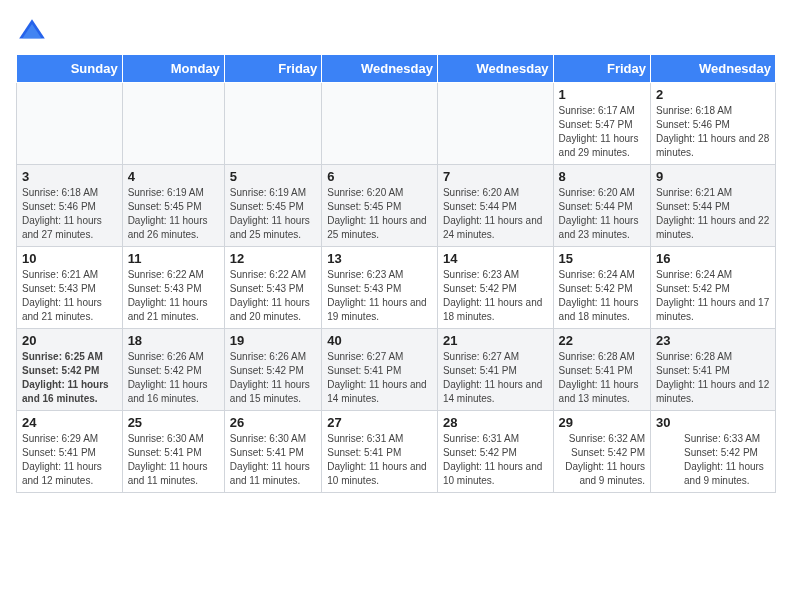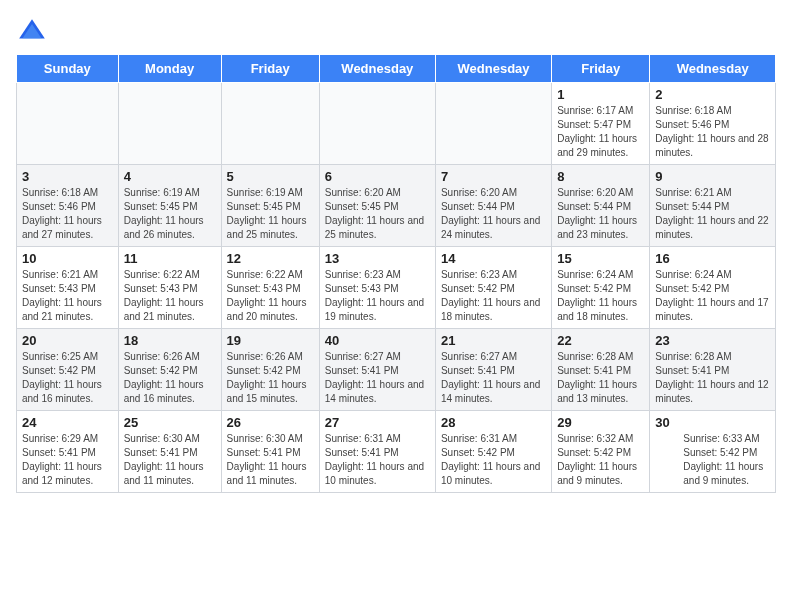--- a/index.html
+++ b/index.html
@@ -49,21 +49,21 @@
     }
     table {
       width: 100%;
       border-collapse: collapse;
       font-size: 11px;
     }
     thead th {
       background: #3b82f6;
       color: #fff;
       padding: 6px 4px;
-      text-align: center;
+      text-align: right;
       font-size: 13px;
       font-weight: bold;
       border: 1px solid #fff;
     }
     tbody td {
       border: 1px solid #d1d5db;
       vertical-align: top;
       padding: 4px 5px;
       height: 78px;
       background: #fff;
@@ -224,21 +224,21 @@
         <td>
           <div class="day-number">16</div>
           <div class="day-info" style="white-space: pre-line;">Sunrise: 6:24 AM
 Sunset: 5:42 PM
 Daylight: 11 hours and 17 minutes.</div>
         </td>
       </tr>
       <tr>
         <td>
           <div class="day-number">20</div>
-          <div class="day-info" style="white-space: pre-line;">Sunrise: 6:25 AM
+          <div class="day-info" style="white-space: pre-line; font-weight: bold;">Sunrise: 6:25 AM
 Sunset: 5:42 PM
 Daylight: 11 hours and 16 minutes.</div>
         </td>
         <td>
           <div class="day-number">18</div>
           <div class="day-info" style="white-space: pre-line;">Sunrise: 6:26 AM
 Sunset: 5:42 PM
 Daylight: 11 hours and 16 minutes.</div>
         </td>
         <td>
@@ -298,21 +298,21 @@
 Daylight: 11 hours and 10 minutes.</div>
         </td>
         <td>
           <div class="day-number">28</div>
           <div class="day-info" style="white-space: pre-line;">Sunrise: 6:31 AM
 Sunset: 5:42 PM
 Daylight: 11 hours and 10 minutes.</div>
         </td>
         <td>
           <div class="day-number">29</div>
-          <div class="day-info" style="white-space: pre-line;">Sunrise: 6:32 AM
+          <div class="day-info" style="white-space: pre-line; text-align: right;">Sunrise: 6:32 AM
 Sunset: 5:42 PM
 Daylight: 11 hours and 9 minutes.</div>
         </td>
         <td>
           <div class="day-number">30</div>
           <div class="day-info" style="white-space: pre-line; margin-left: 28px;">Sunrise: 6:33 AM
 Sunset: 5:42 PM
 Daylight: 11 hours and 9 minutes.</div>
         </td>
       </tr>

